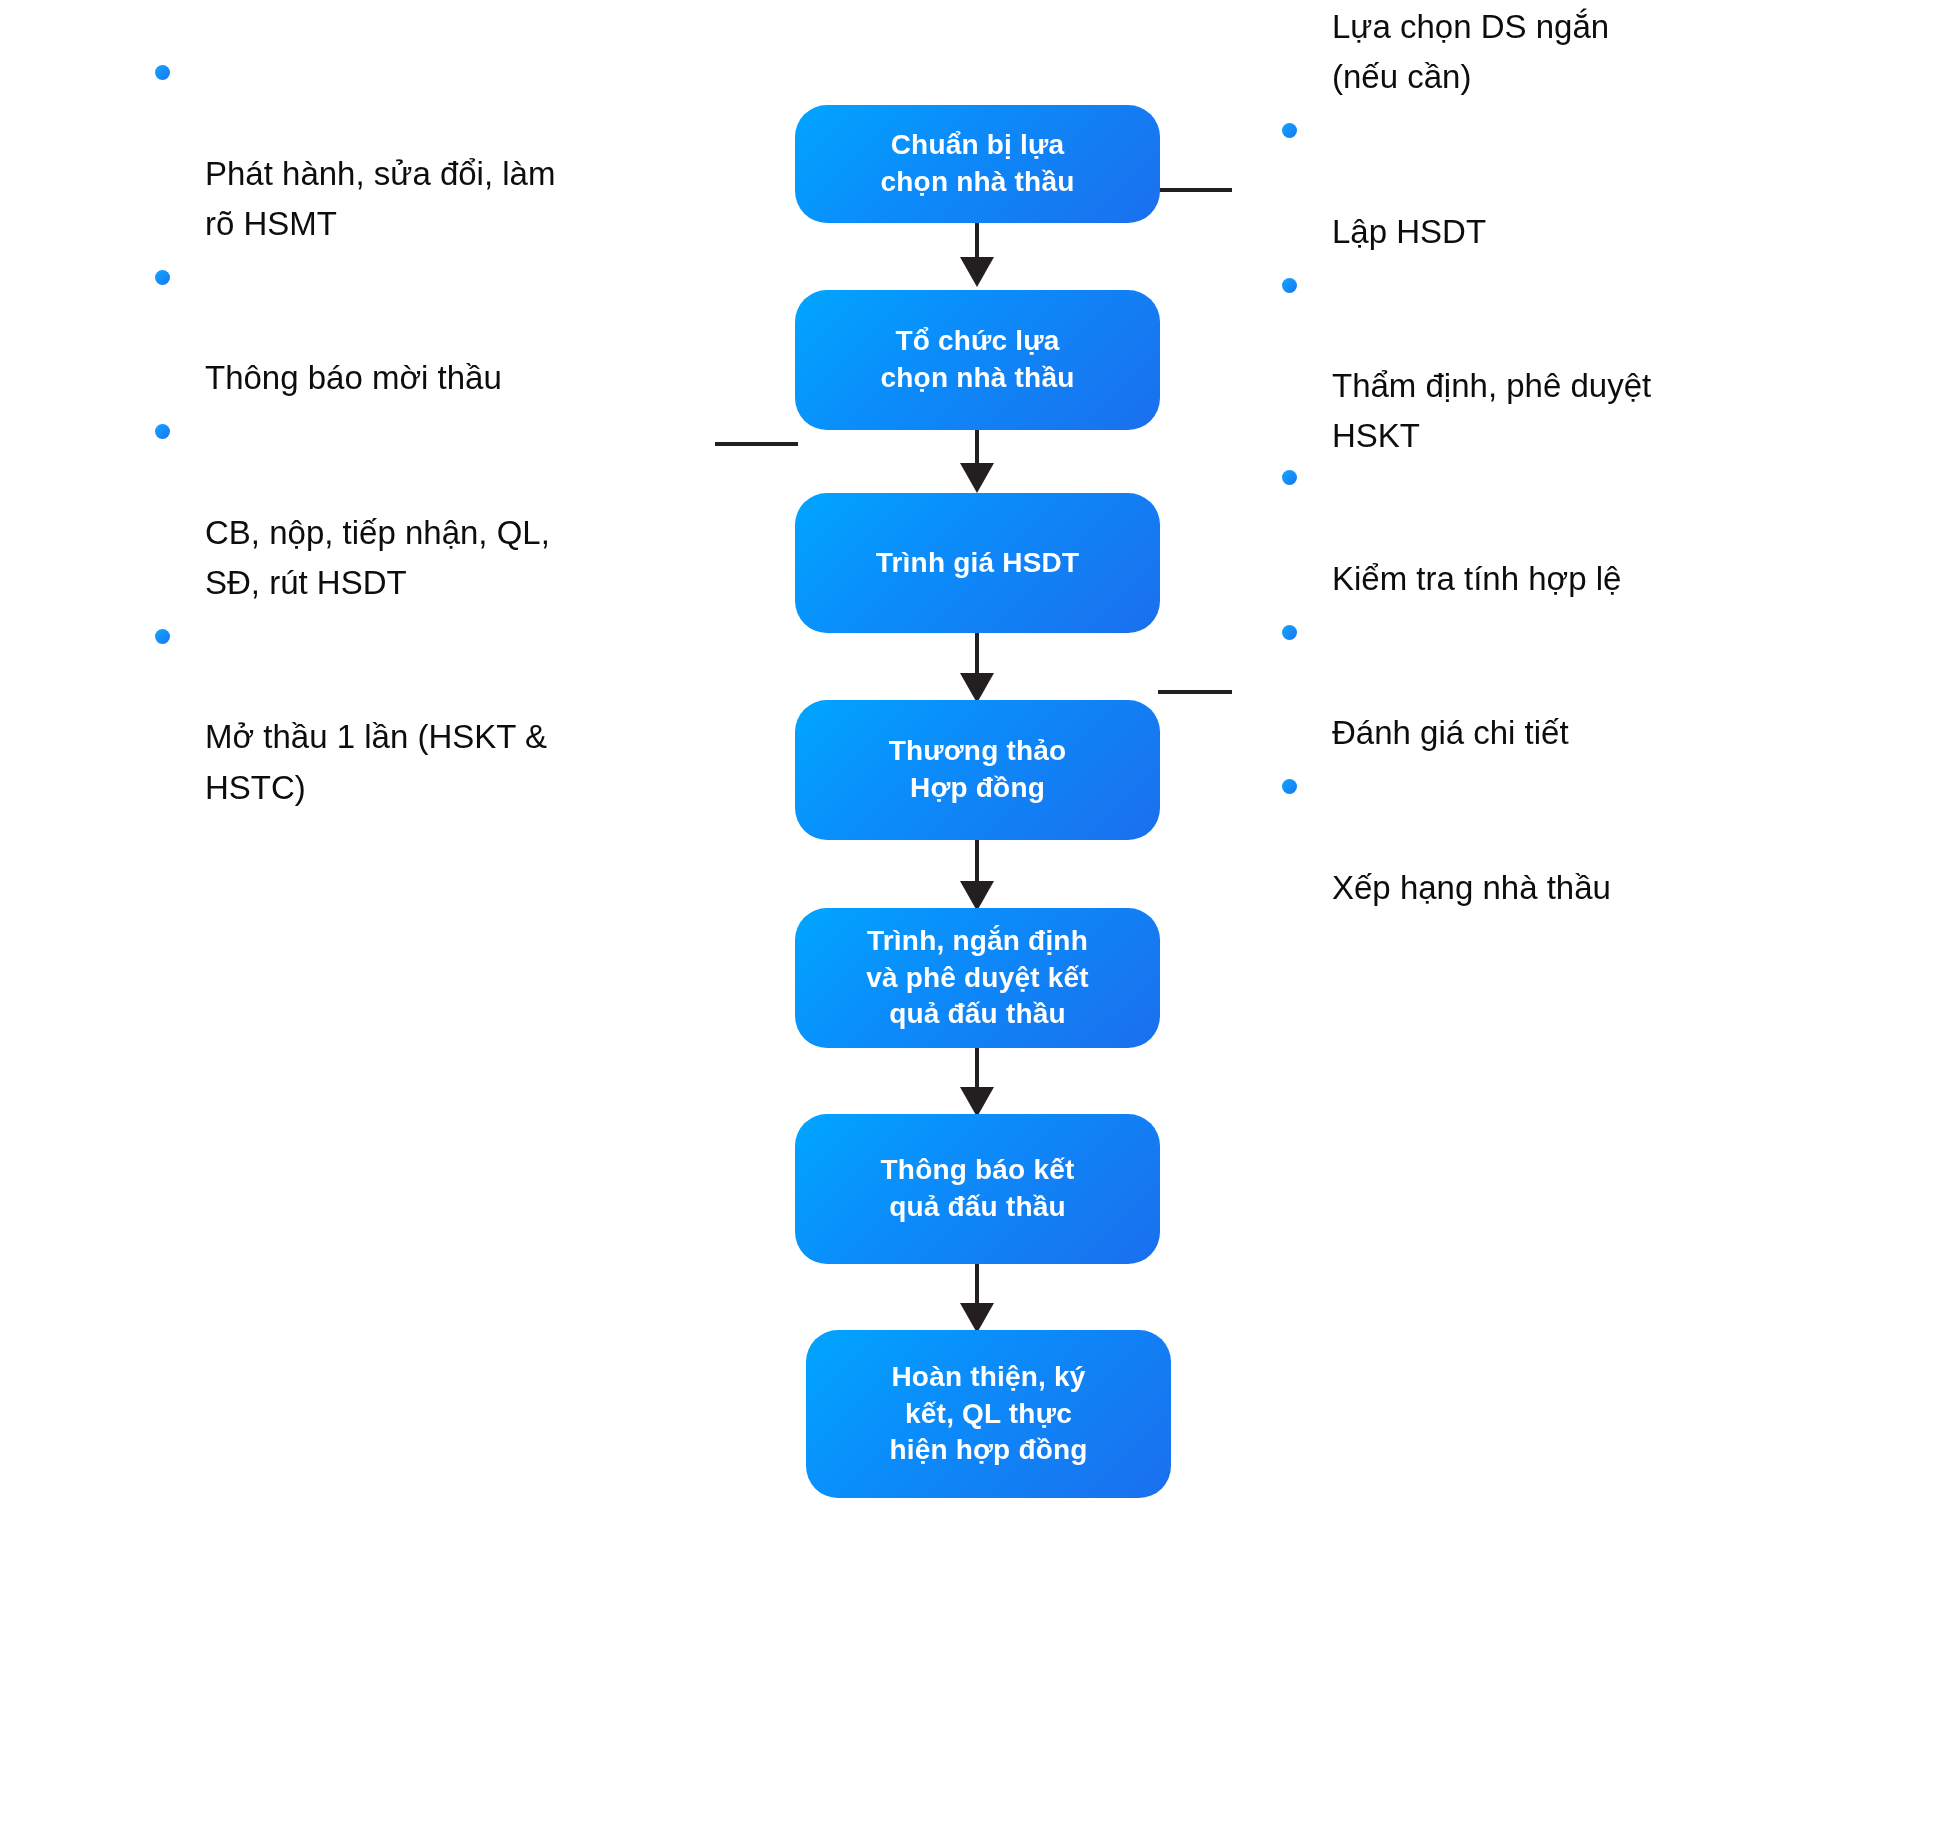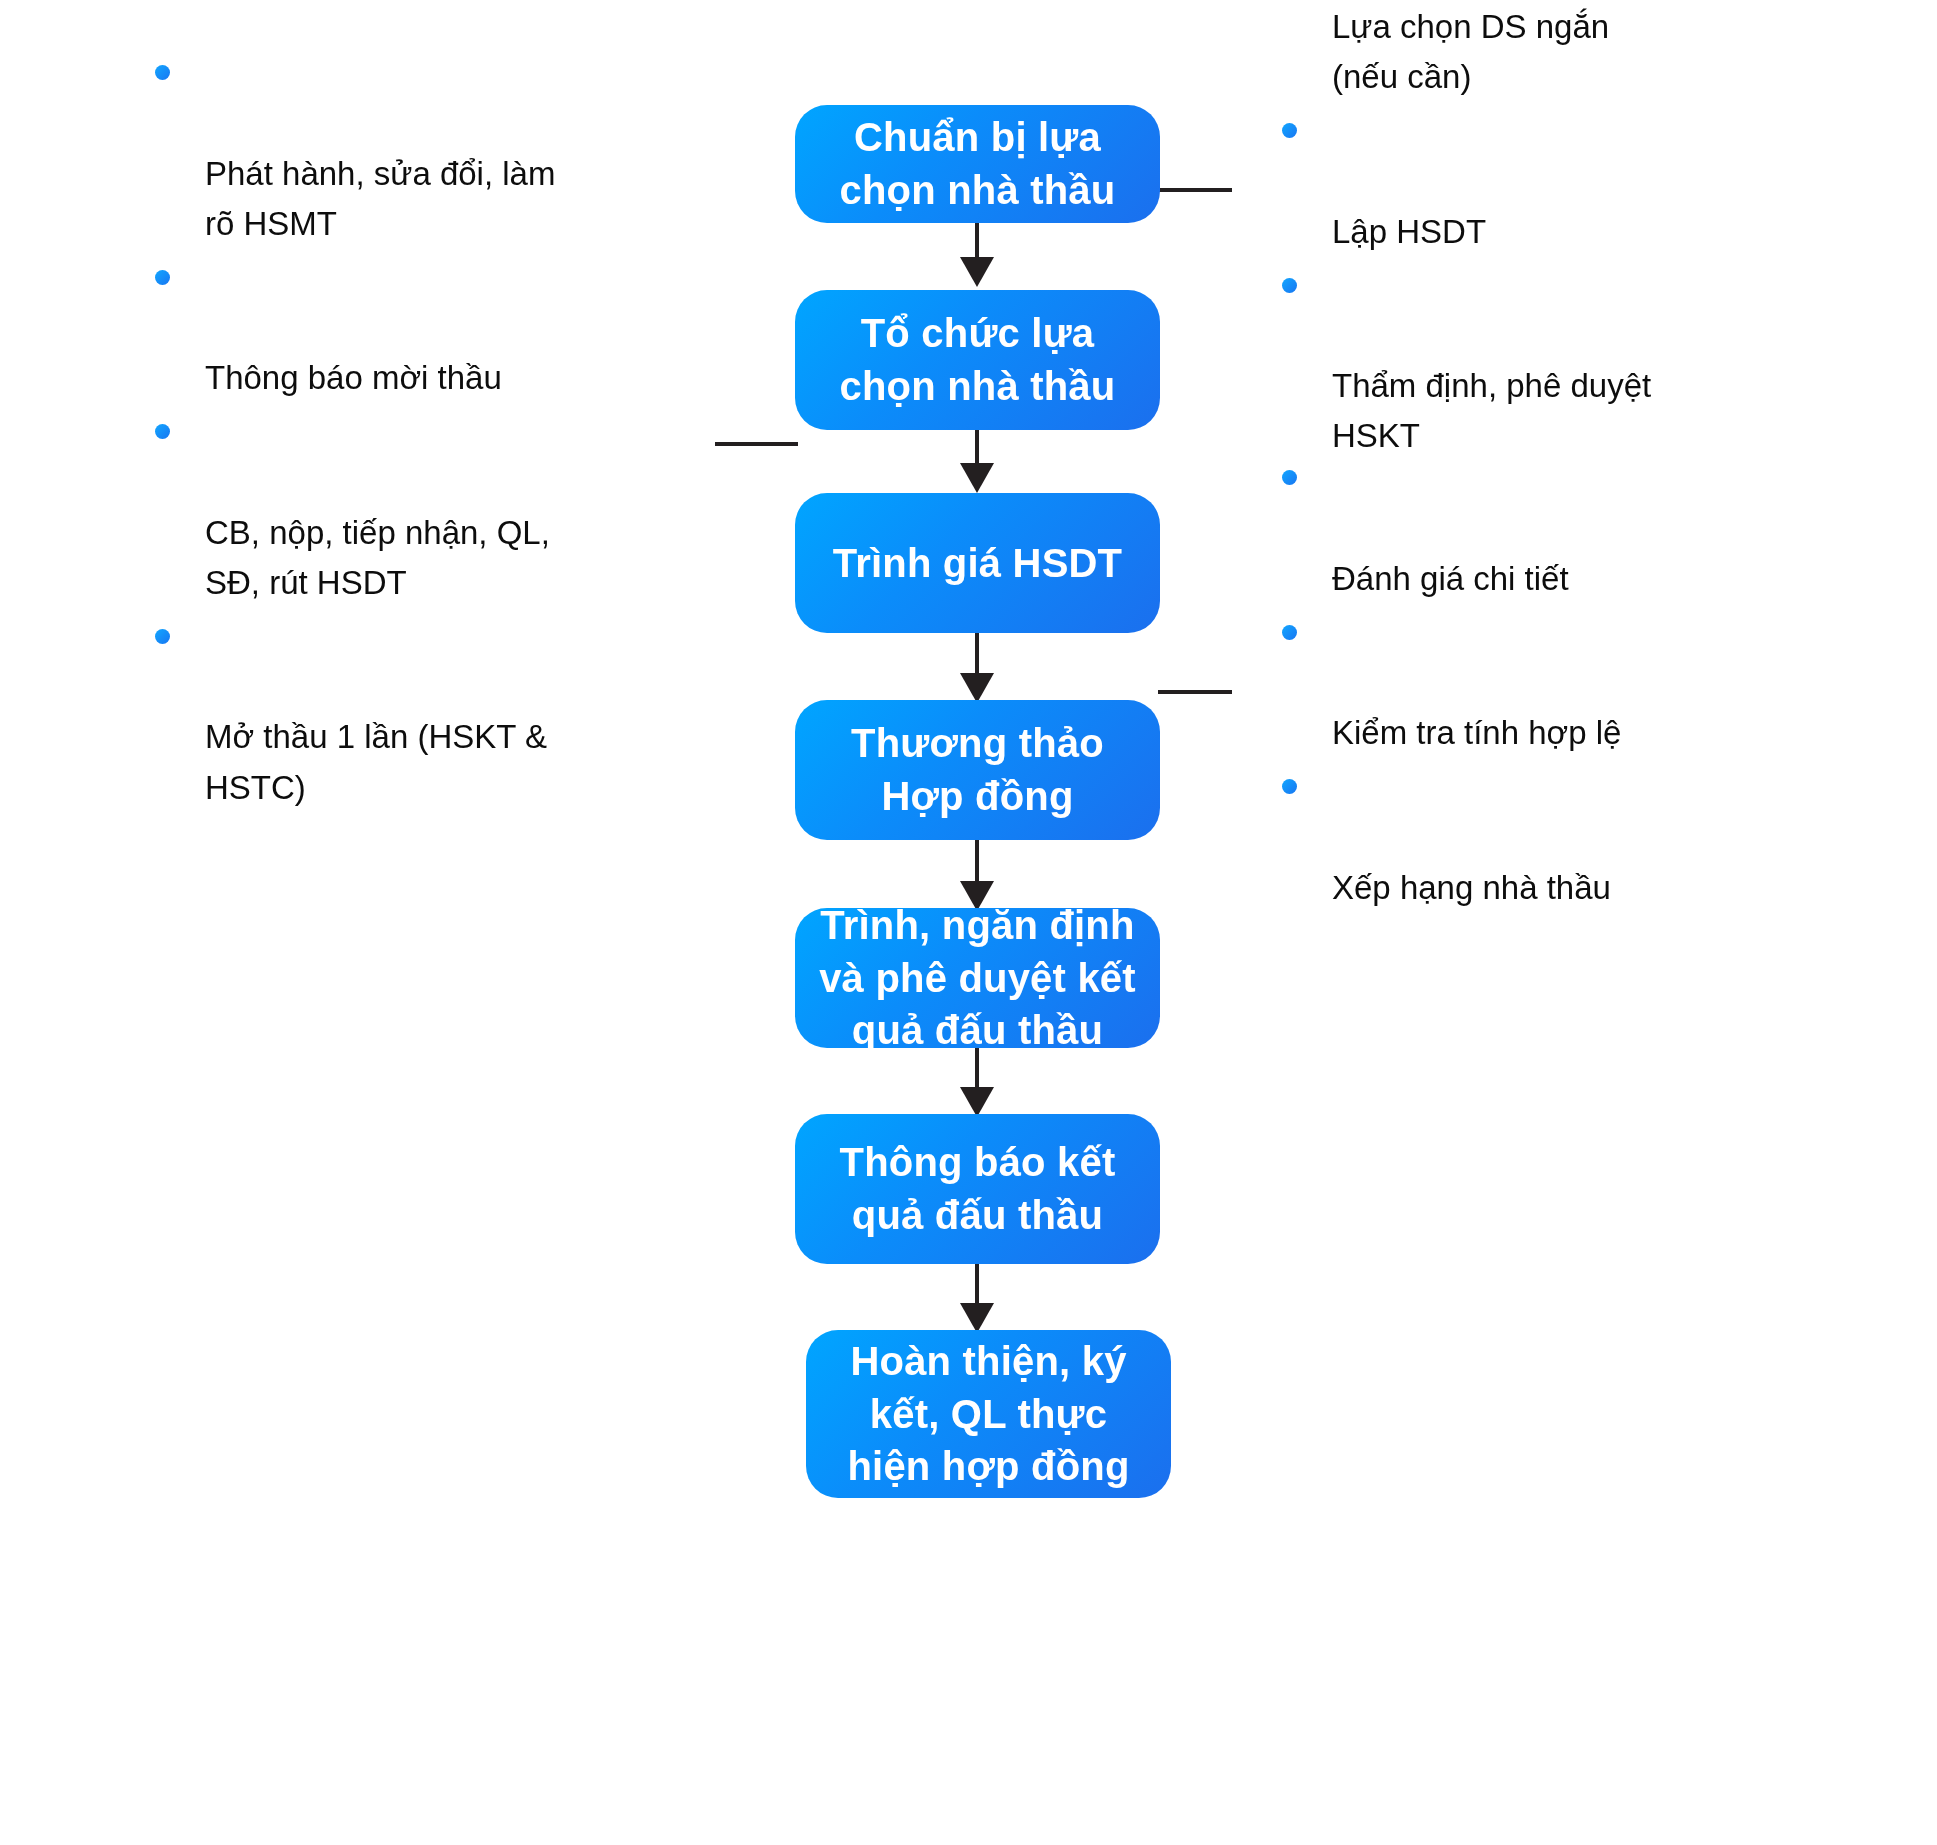--- a/index.html
+++ b/index.html
@@ -22,21 +22,21 @@
   .flow-box {
     position: absolute;
     display: flex;
     align-items: center;
     justify-content: center;
     text-align: center;
     border-radius: 32px;
     background: linear-gradient(135deg, #00A5FF 0%, #0B8CFA 40%, #1B6FEE 100%);
     color: #ffffff;
     font-weight: bold;
-    font-size: 40px;
+    font-size: 28px;
     line-height: 1.32;
     letter-spacing: 0.2px;
     padding: 17px 22px;
     box-sizing: border-box;
   }
   .flow-box span {
     display: block;
     white-space: pre-line;
   }
 
@@ -216,25 +216,25 @@
         </li>
       </ul>
     </div>
   </div>
 
   <div class="note-box" style="left:1232px; top:608px; width:663px; height:150px;">
     <div class="note-inner">
       <ul class="note-list">
         <li class="note-item">
           <span class="bullet-dot"></span>
+          <span>Kiểm tra tính hợp lệ</span>
+        </li>
+        <li class="note-item">
+          <span class="bullet-dot"></span>
           <span>Đánh giá chi tiết</span>
-        </li>
-        <li class="note-item">
-          <span class="bullet-dot"></span>
-          <span>Kiểm tra tính hợp lệ</span>
         </li>
         <li class="note-item">
           <span class="bullet-dot"></span>
           <span>Xếp hạng nhà thầu</span>
         </li>
       </ul>
     </div>
   </div>
 
 </div>

